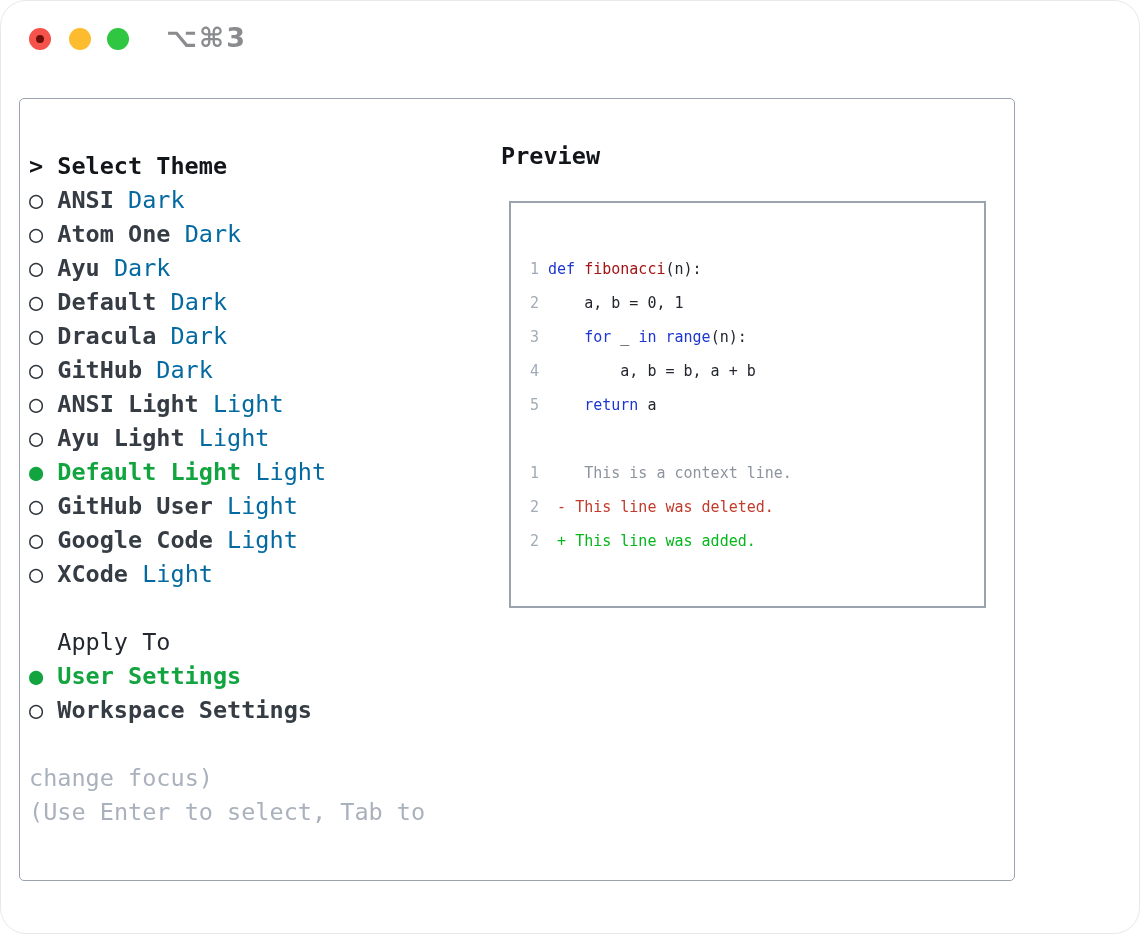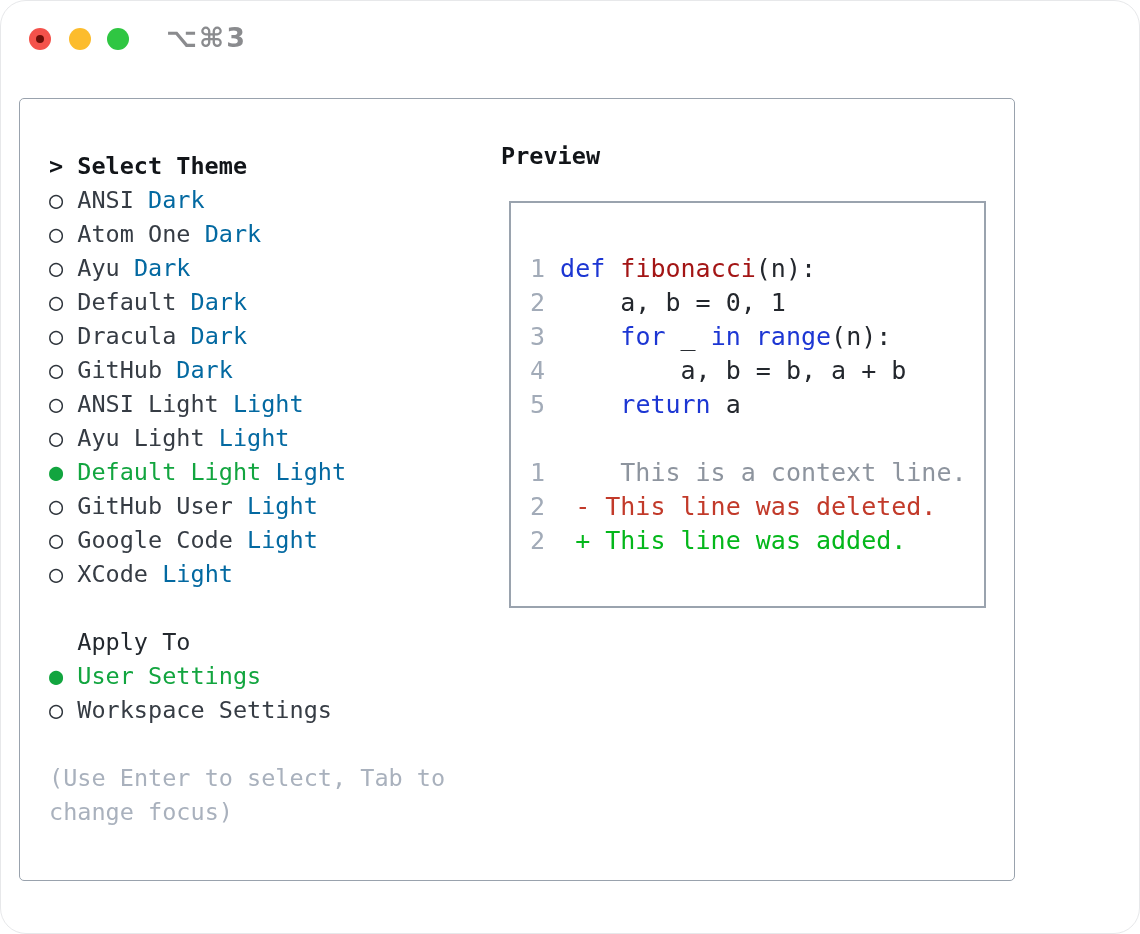--- a/index.html
+++ b/index.html
@@ -17,38 +17,38 @@
   .win-title{
     position:absolute;left:165px;top:21px;font-family:"DejaVu Sans",sans-serif;
     font-size:27px;font-weight:bold;color:#8a8b8e;letter-spacing:2px;
   }
   
   .panel{
     position:absolute;left:18px;top:97px;width:996px;height:783px;box-sizing:border-box;
     border:1.5px solid #99a2ad;border-radius:5px;background:#ffffff;
   }
   
-  .leftcol{position:absolute;left:48px;top:148px;width:450px;font-size:23.5px;color:#30363d;}
+  .leftcol{position:absolute;left:28px;top:148px;width:450px;font-size:23.5px;color:#30363d;}
   .row{height:34px;line-height:34px;white-space:pre;}
   .row .marker{display:inline-block;width:2ch;}
   .hdr{font-weight:bold;color:#121519;}
   .applyhdr{color:#23282e;}
-  .name{color:#363c44;}
+  .name{color:#363c44;font-weight:bold;}
   .name.sel{color:#12a53f;}
   .marker.sel{color:#12a53f;}
   .variant{color:#0369a1;}
   .hint-line{height:34px;line-height:34px;color:#a9b1bd;white-space:pre;}
   
   .preview-title{
     position:absolute;left:500px;top:138px;height:34px;line-height:34px;
     font-size:23.5px;font-weight:bold;color:#121519;
   }
   .pbox{
     position:absolute;left:508px;top:200px;width:477px;height:407px;box-sizing:border-box;
-    border:2px solid #9aa3ae;background:#ffffff;padding:49px 12px 0 19px;font-size:25px;
+    border:2px solid #9aa3ae;background:#ffffff;padding:49px 12px 0 19px;font-size:15px;
   }
   .cline{height:34px;line-height:34px;white-space:pre;}
   .lnum{color:#a2abb8;}
   .kw{color:#1c36d3;}
   .fn{color:#a31515;}
   .code{color:#23272d;}
   .ctx{color:#8d949e;}
   .del{color:#c23a2a;}
   .add{color:#04b71b;}
 </style>
@@ -87,22 +87,22 @@
     <div class="row"><span class="marker"></span><span class="applyhdr">Apply To</span></div>
 
     <div id="apply-list">
         <div class="row"><span class="marker sel">●</span><span class="name sel">User Settings</span></div>
         <div class="row"><span class="marker">○</span><span class="name">Workspace Settings</span></div>
       </div>
 
     <div class="row"> </div>
 
     <div>
+      <div class="hint-line">change focus)</div>
       <div class="hint-line">(Use Enter to select, Tab to</div>
-      <div class="hint-line">change focus)</div>
     </div>
   </div>
 
   <div class="preview-title">Preview</div>
   <div class="pbox" id="preview-box">
       <div class="cline"><span class="lnum">1 </span><span class="kw">def</span><span class="code"> </span><span class="fn">fibonacci</span><span class="code">(n):</span></div>
       <div class="cline"><span class="lnum">2 </span><span class="code">    a, b = 0, 1</span></div>
       <div class="cline"><span class="lnum">3 </span><span class="code">    </span><span class="kw">for</span><span class="code"> _ </span><span class="kw">in</span><span class="code"> </span><span class="kw">range</span><span class="code">(n):</span></div>
       <div class="cline"><span class="lnum">4 </span><span class="code">        a, b = b, a + b</span></div>
       <div class="cline"><span class="lnum">5 </span><span class="code">    </span><span class="kw">return</span><span class="code"> a</span></div>

